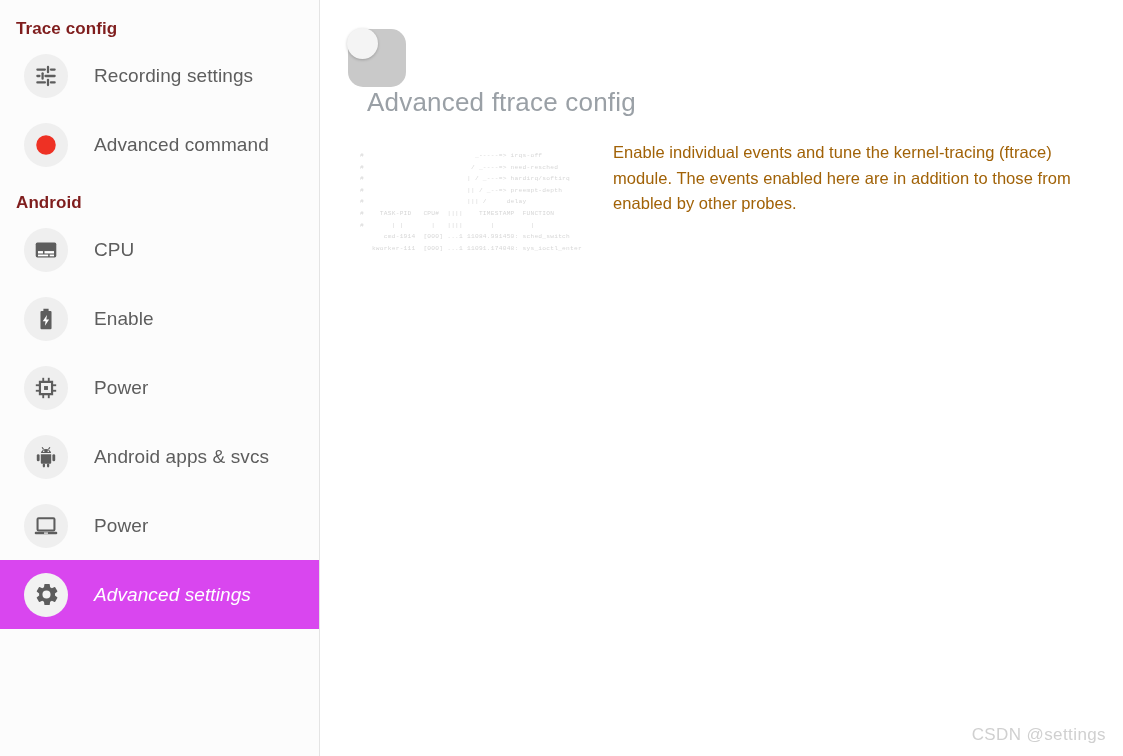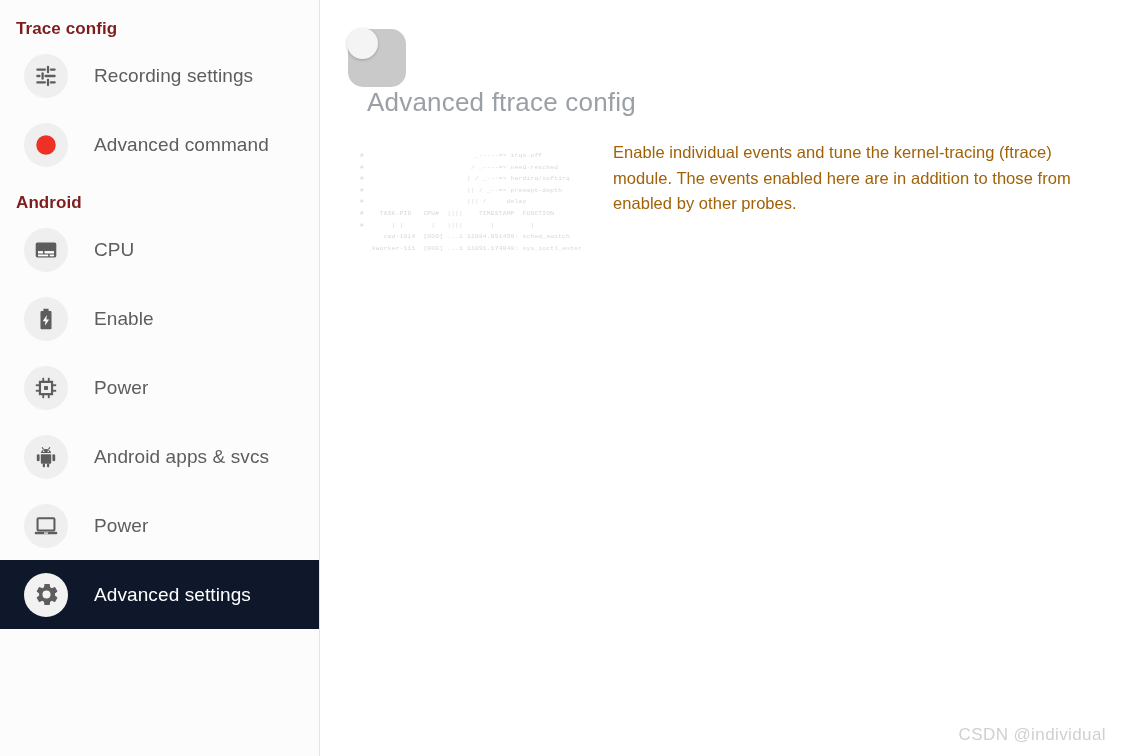--- a/index.html
+++ b/index.html
@@ -46,21 +46,22 @@
 
   .nav-item {
     display: flex;
     align-items: center;
     height: 69px;
     padding-left: 24px;
     cursor: pointer;
     background: transparent;
   }
   .nav-item.selected {
-    background: #0f172a;
+    background: #d946ef;
+    font-style: italic;
   }
 
   .nav-icon {
     width: 44px;
     height: 44px;
     border-radius: 50%;
     background: #efefef;
     flex: 0 0 44px;
     display: flex;
     align-items: center;
@@ -310,16 +311,16 @@
 #                          || / _--=&gt; preempt-depth
 #                          ||| /     delay
 #    TASK-PID   CPU#  ||||    TIMESTAMP  FUNCTION
 #       | |       |   ||||       |         |
       cmd-1914  [000] ...1 11084.991450: sched_switch
    kworker-111  [000] ...1 11091.174048: sys_ioctl_enter</pre>
       </div>
       <div class="desc">Enable individual events and tune the kernel-tracing (ftrace) module. The events enabled here are in addition to those from enabled by other probes.</div>
     </div>
 
-    <div class="watermark">CSDN @individual</div>
+    <div class="watermark">CSDN @settings</div>
   </main>
 
 </div>
 
 </body></html>

